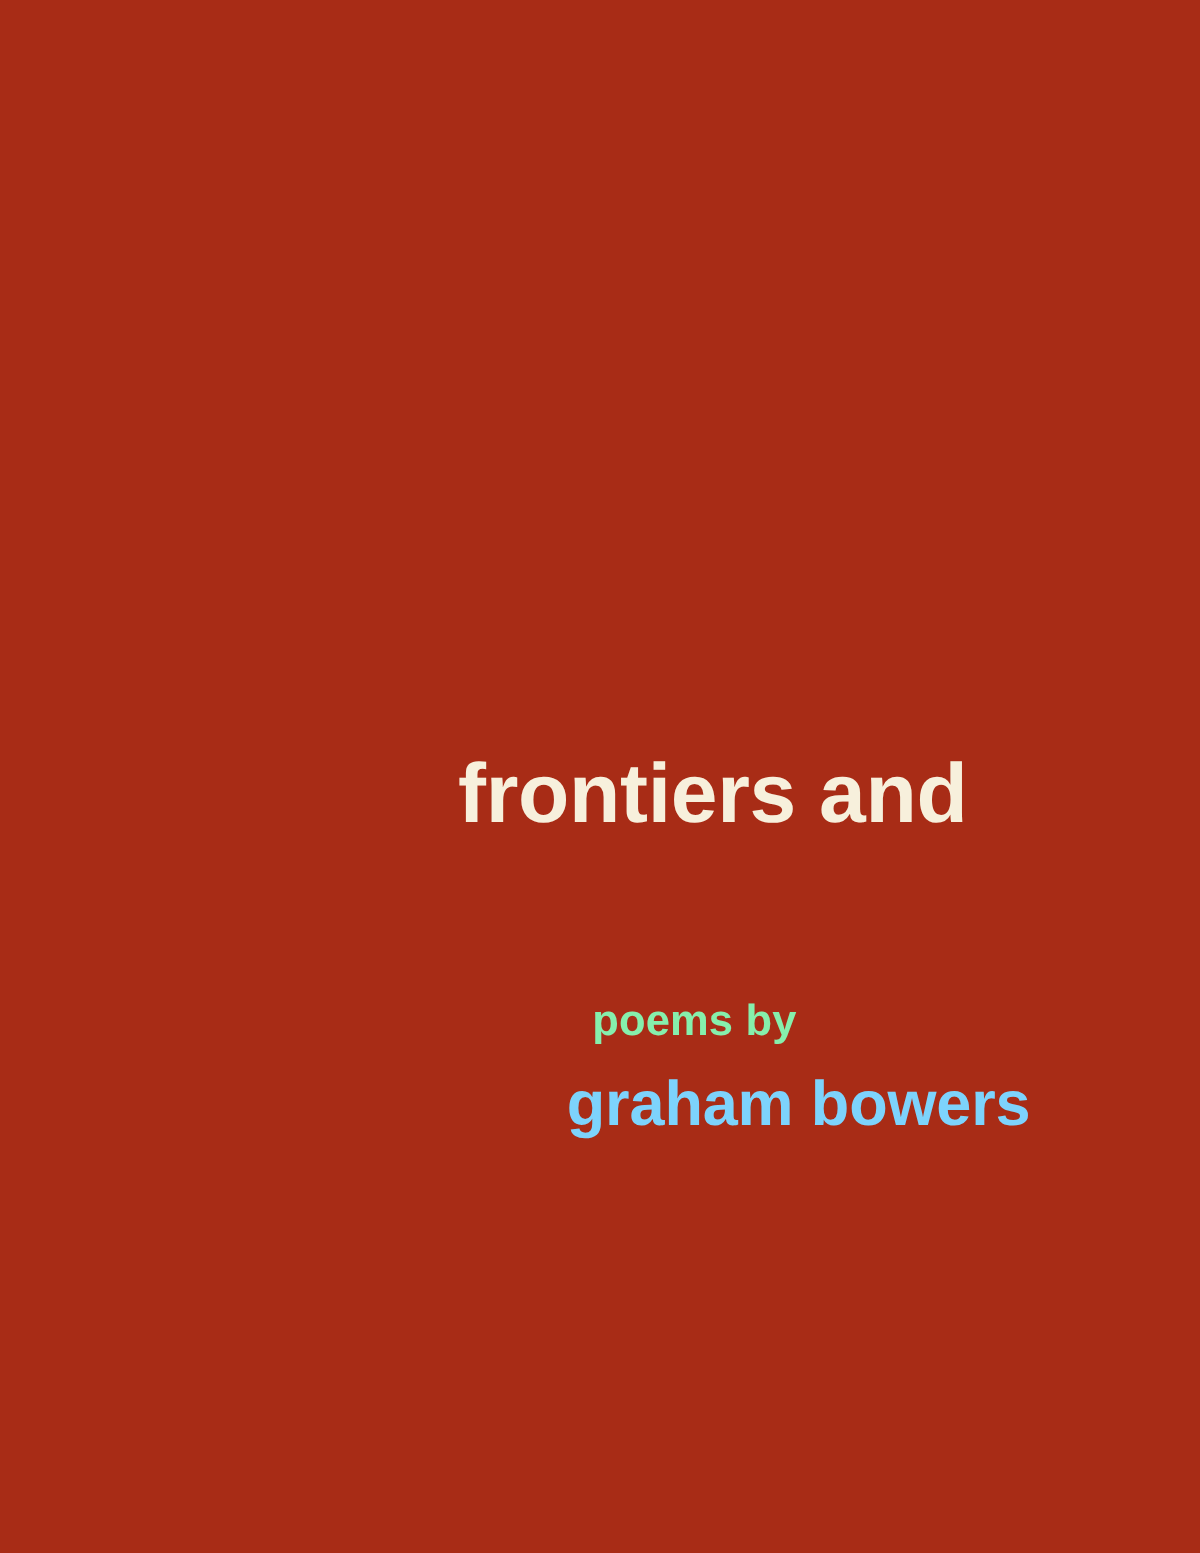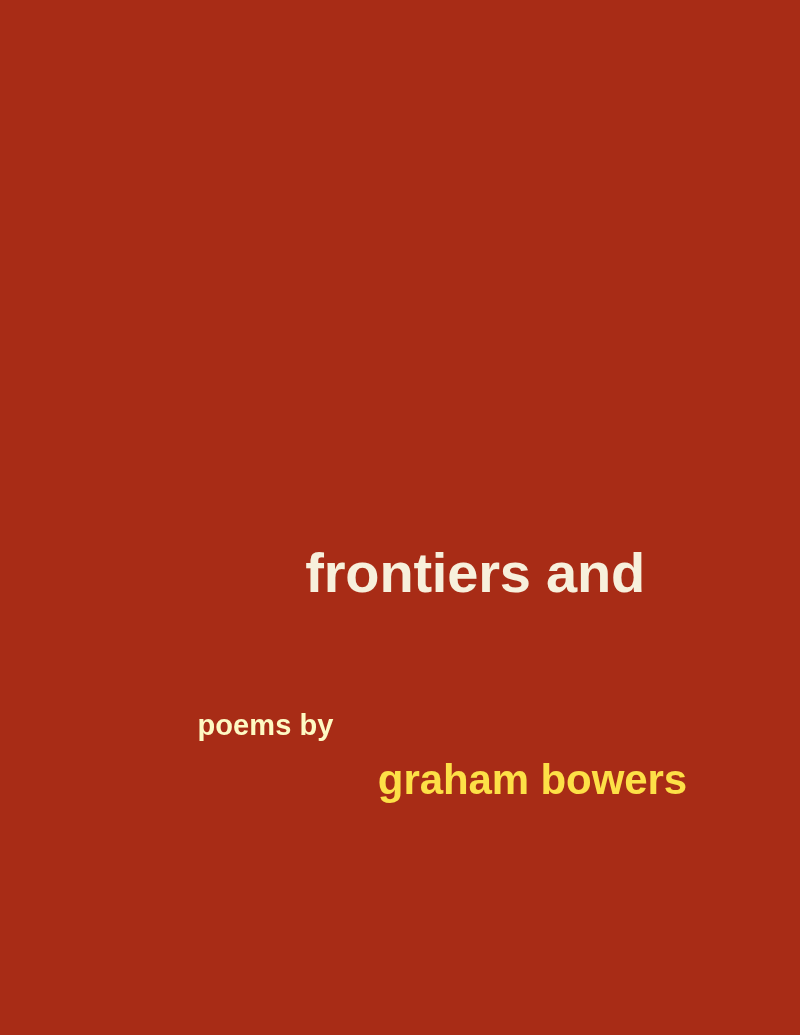--- a/index.html
+++ b/index.html
@@ -39,49 +39,47 @@
     font-size: 56px;
     line-height: 62px;
     letter-spacing: -0.2px;
     color: #F7F0DC;
   }
 
   
   .title-line {
     display: block;
     padding-right: 42px;           
-    margin-top: 44px;
   }
 
   .byline-group {
     margin-top: 104px;             
   }
 
   .byline {
     display: block;
     margin: 0;
     font-weight: 700;
     font-size: 29px;
     line-height: 34px;
     letter-spacing: 0.1px;
     padding-right: 156px;          
-    color: #fef9c3;
-    text-align: center;
+    color: #86efac;
   }
 
   .author {
     display: block;
     margin: 0;
     margin-top: 14px;
     font-weight: 700;
     font-size: 42px;
     line-height: 48px;
     letter-spacing: -0.1px;
     padding-right: 0;              
-    color: #fde047;
+    color: #7dd3fc;
   }
 </style>
 </head>
 <body>
 
 <div class="cover">
 
   <div class="text-block">
 
     <h1 class="title">

